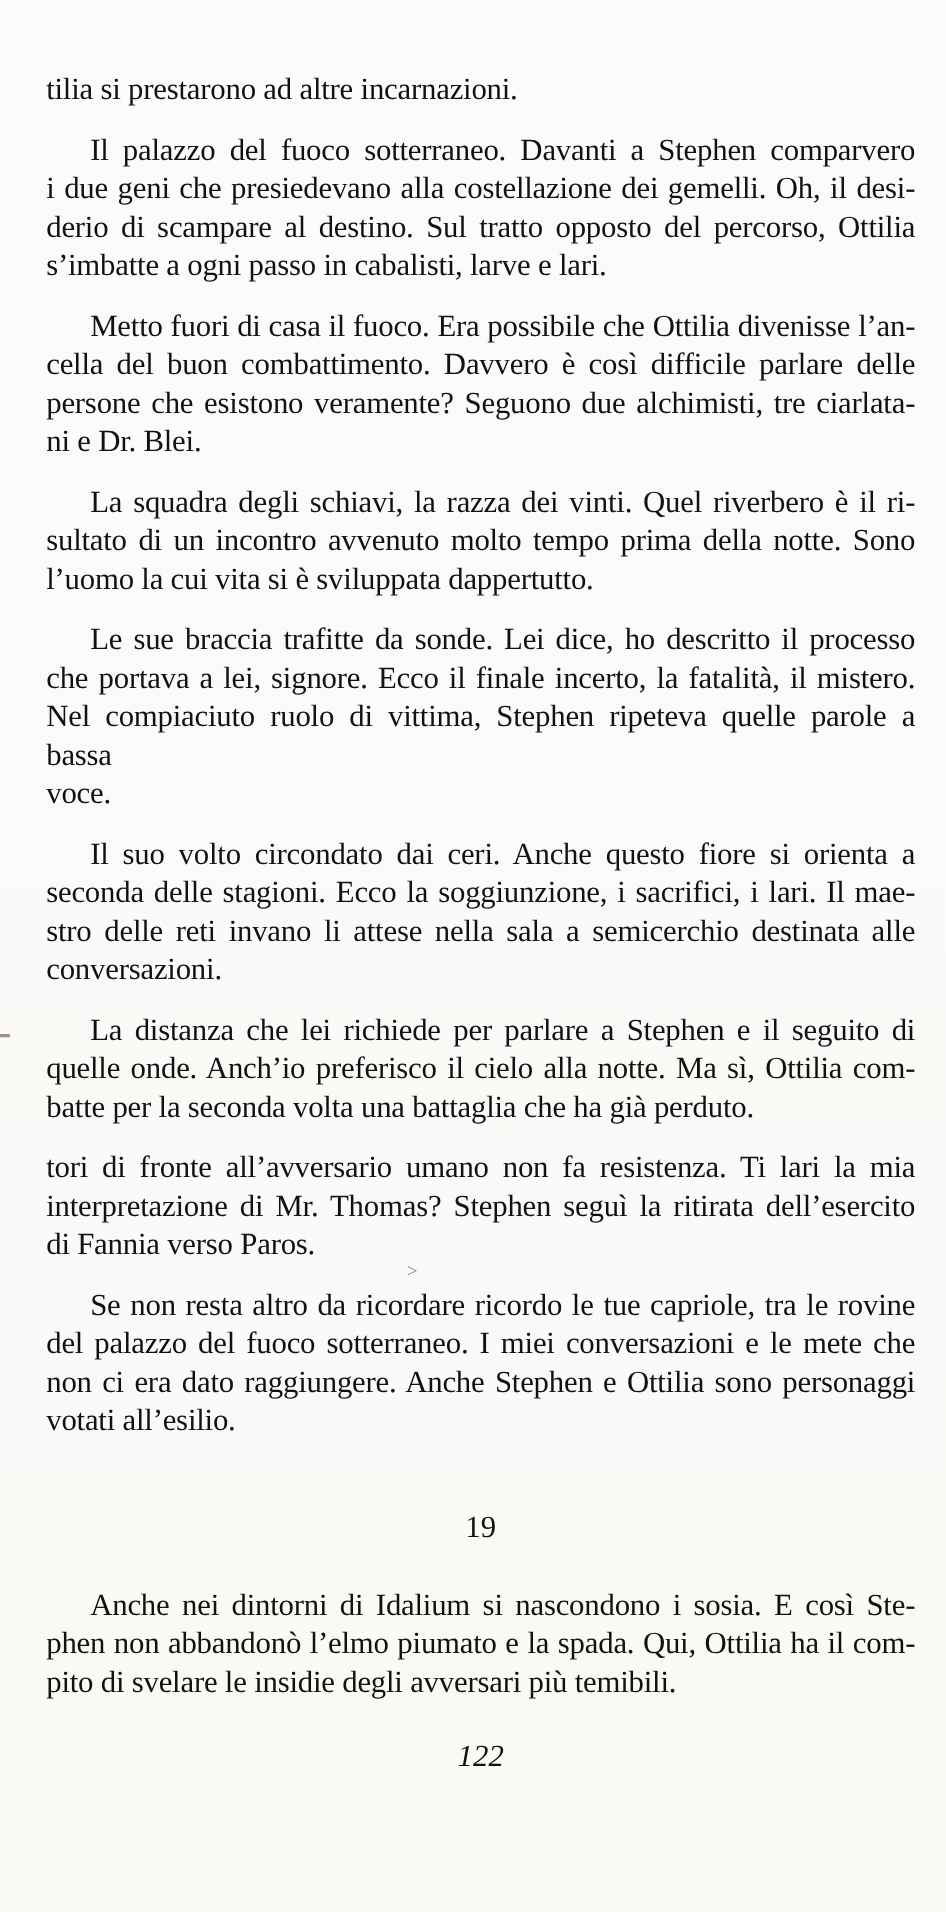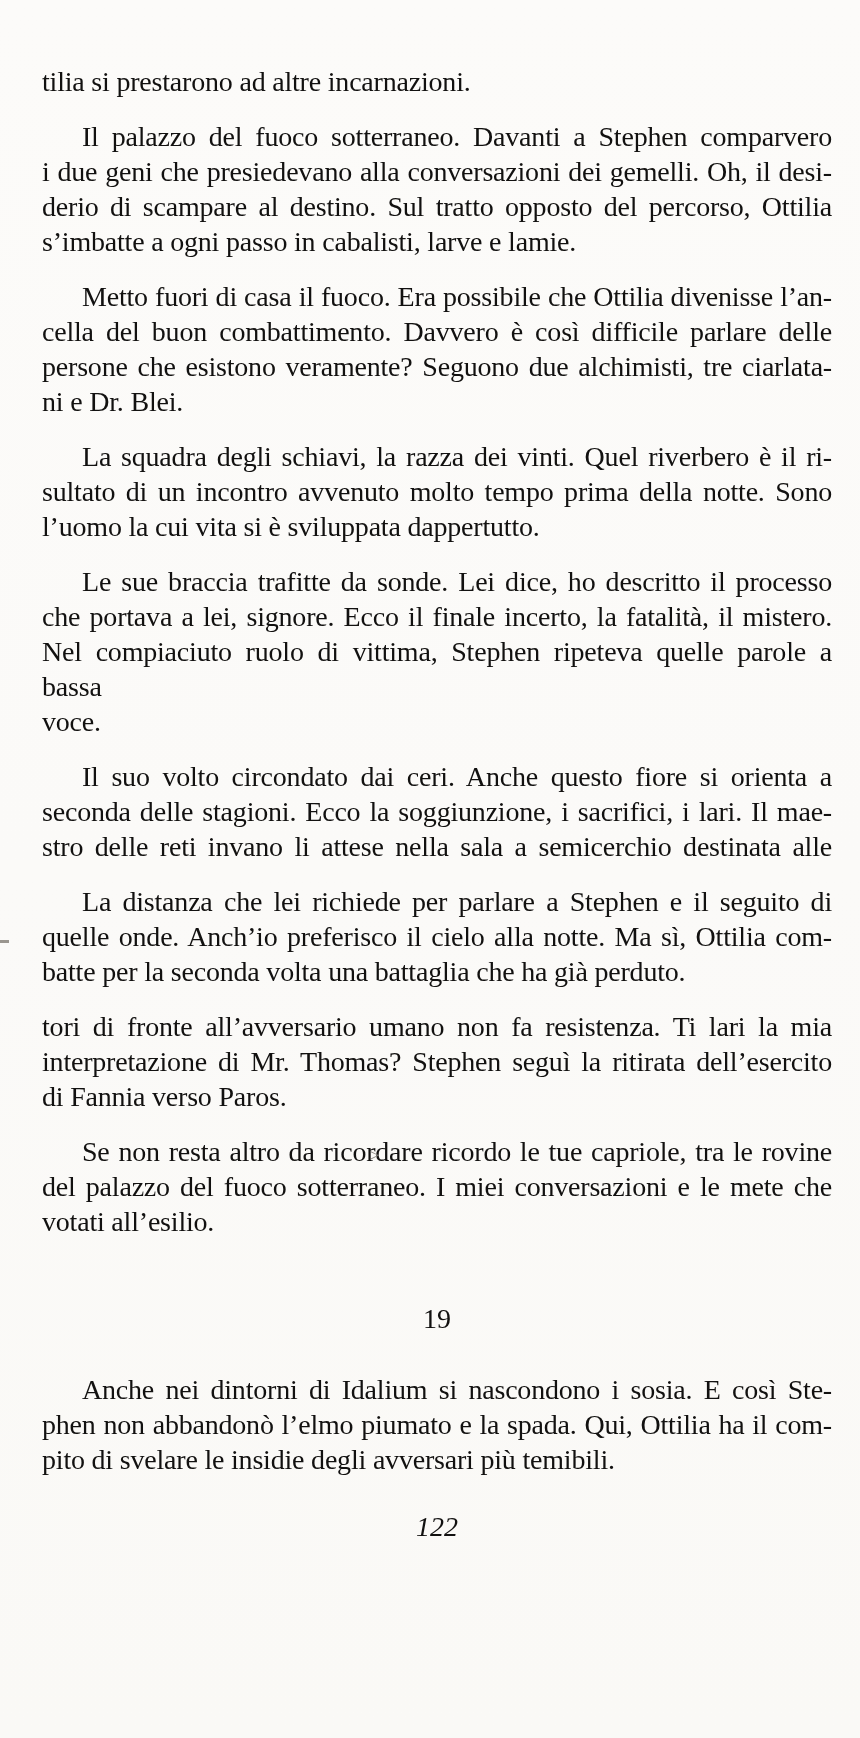--- a/index.html
+++ b/index.html
@@ -85,23 +85,23 @@
 </head>
 <body>
 
 <div class="page">
   <div class="body-text">
       <div class="para">
         <div class="line last">tilia si prestarono ad altre incarnazioni.</div>
       </div>
       <div class="para">
         <div class="line first-indent">Il palazzo del fuoco sotterraneo. Davanti a Stephen comparvero</div>
-        <div class="line">i due geni che presiedevano alla conversazioni dei gemelli. Oh, il desi-</div>
+        <div class="line">i due geni che presiedevano alla costellazione dei gemelli. Oh, il desi-</div>
         <div class="line">derio di scampare al destino. Sul tratto opposto del percorso, Ottilia</div>
-        <div class="line last">s’imbatte a ogni passo in cabalisti, larve e lamie.</div>
+        <div class="line last">s’imbatte a ogni passo in cabalisti, larve e lari.</div>
       </div>
       <div class="para">
         <div class="line first-indent">Metto fuori di casa il fuoco. Era possibile che Ottilia divenisse l’an-</div>
         <div class="line">cella del buon combattimento. Davvero è così difficile parlare delle</div>
         <div class="line">persone che esistono veramente? Seguono due alchimisti, tre ciarlata-</div>
         <div class="line last">ni e Dr. Blei.</div>
       </div>
       <div class="para">
         <div class="line first-indent">La squadra degli schiavi, la razza dei vinti. Quel riverbero è il ri-</div>
         <div class="line">sultato di un incontro avvenuto molto tempo prima della notte. Sono</div>
@@ -110,34 +110,36 @@
       <div class="para">
         <div class="line first-indent">Le sue braccia trafitte da sonde. Lei dice, ho descritto il processo</div>
         <div class="line">che portava a lei, signore. Ecco il finale incerto, la fatalità, il mistero.</div>
         <div class="line">Nel compiaciuto ruolo di vittima, Stephen ripeteva quelle parole a bassa</div>
         <div class="line last">voce.</div>
       </div>
       <div class="para">
         <div class="line first-indent">Il suo volto circondato dai ceri. Anche questo fiore si orienta a</div>
         <div class="line">seconda delle stagioni. Ecco la soggiunzione, i sacrifici, i lari. Il mae-</div>
         <div class="line">stro delle reti invano li attese nella sala a semicerchio destinata alle</div>
+        <div class="line last">conversazioni.</div>
       </div>
       <div class="para">
         <div class="line first-indent">La distanza che lei richiede per parlare a Stephen e il seguito di</div>
         <div class="line">quelle onde. Anch’io preferisco il cielo alla notte. Ma sì, Ottilia com-</div>
         <div class="line last">batte per la seconda volta una battaglia che ha già perduto.</div>
       </div>
       <div class="para">
         <div class="line">tori di fronte all’avversario umano non fa resistenza. Ti lari la mia</div>
         <div class="line">interpretazione di Mr. Thomas? Stephen seguì la ritirata dell’esercito</div>
         <div class="line last">di Fannia verso Paros.</div>
       </div>
       <div class="para">
         <div class="line first-indent">Se non resta altro da ricordare ricordo le tue capriole, tra le rovine</div>
         <div class="line">del palazzo del fuoco sotterraneo. I miei conversazioni e le mete che</div>
+        <div class="line">non ci era dato raggiungere. Anche Stephen e Ottilia sono personaggi</div>
         <div class="line last">votati all’esilio.</div>
       </div>
       <div class="center-num section-num">19</div>
       <div class="para">
         <div class="line first-indent">Anche nei dintorni di Idalium si nascondono i sosia. E così Ste-</div>
         <div class="line">phen non abbandonò l’elmo piumato e la spada. Qui, Ottilia ha il com-</div>
         <div class="line last">pito di svelare le insidie degli avversari più temibili.</div>
       </div>
       <div class="center-num page-num">122</div>
     </div>

